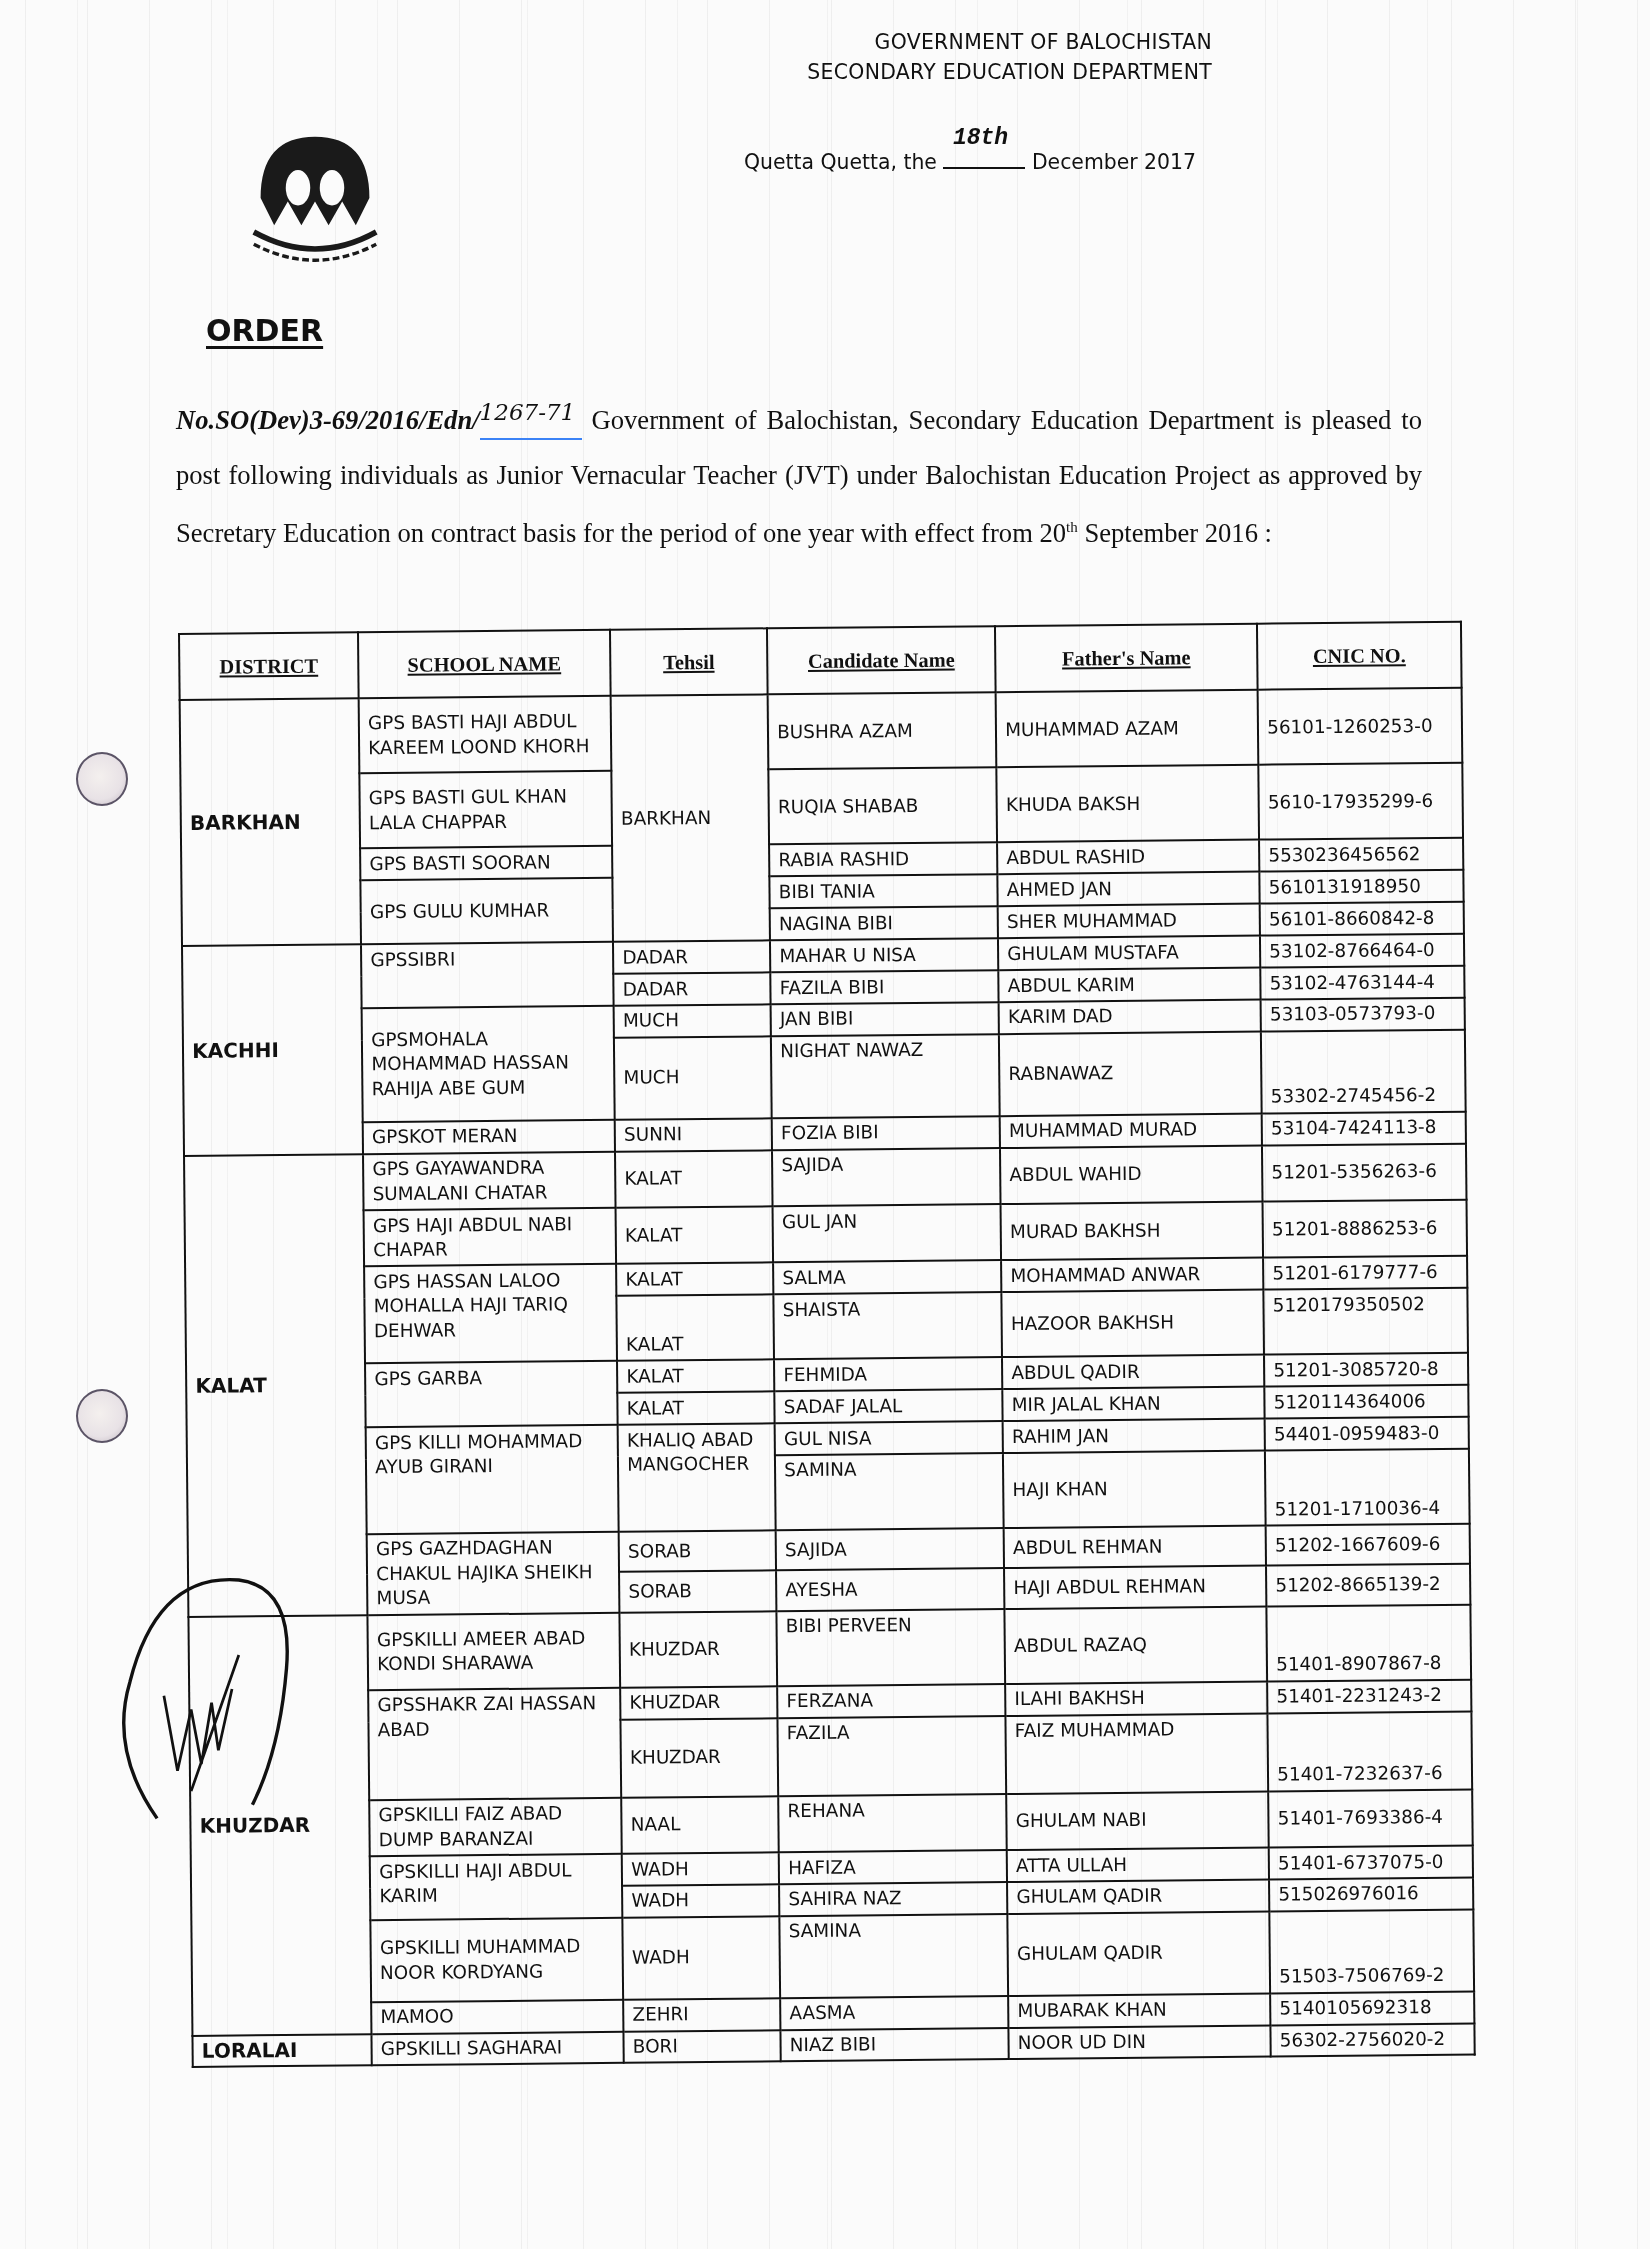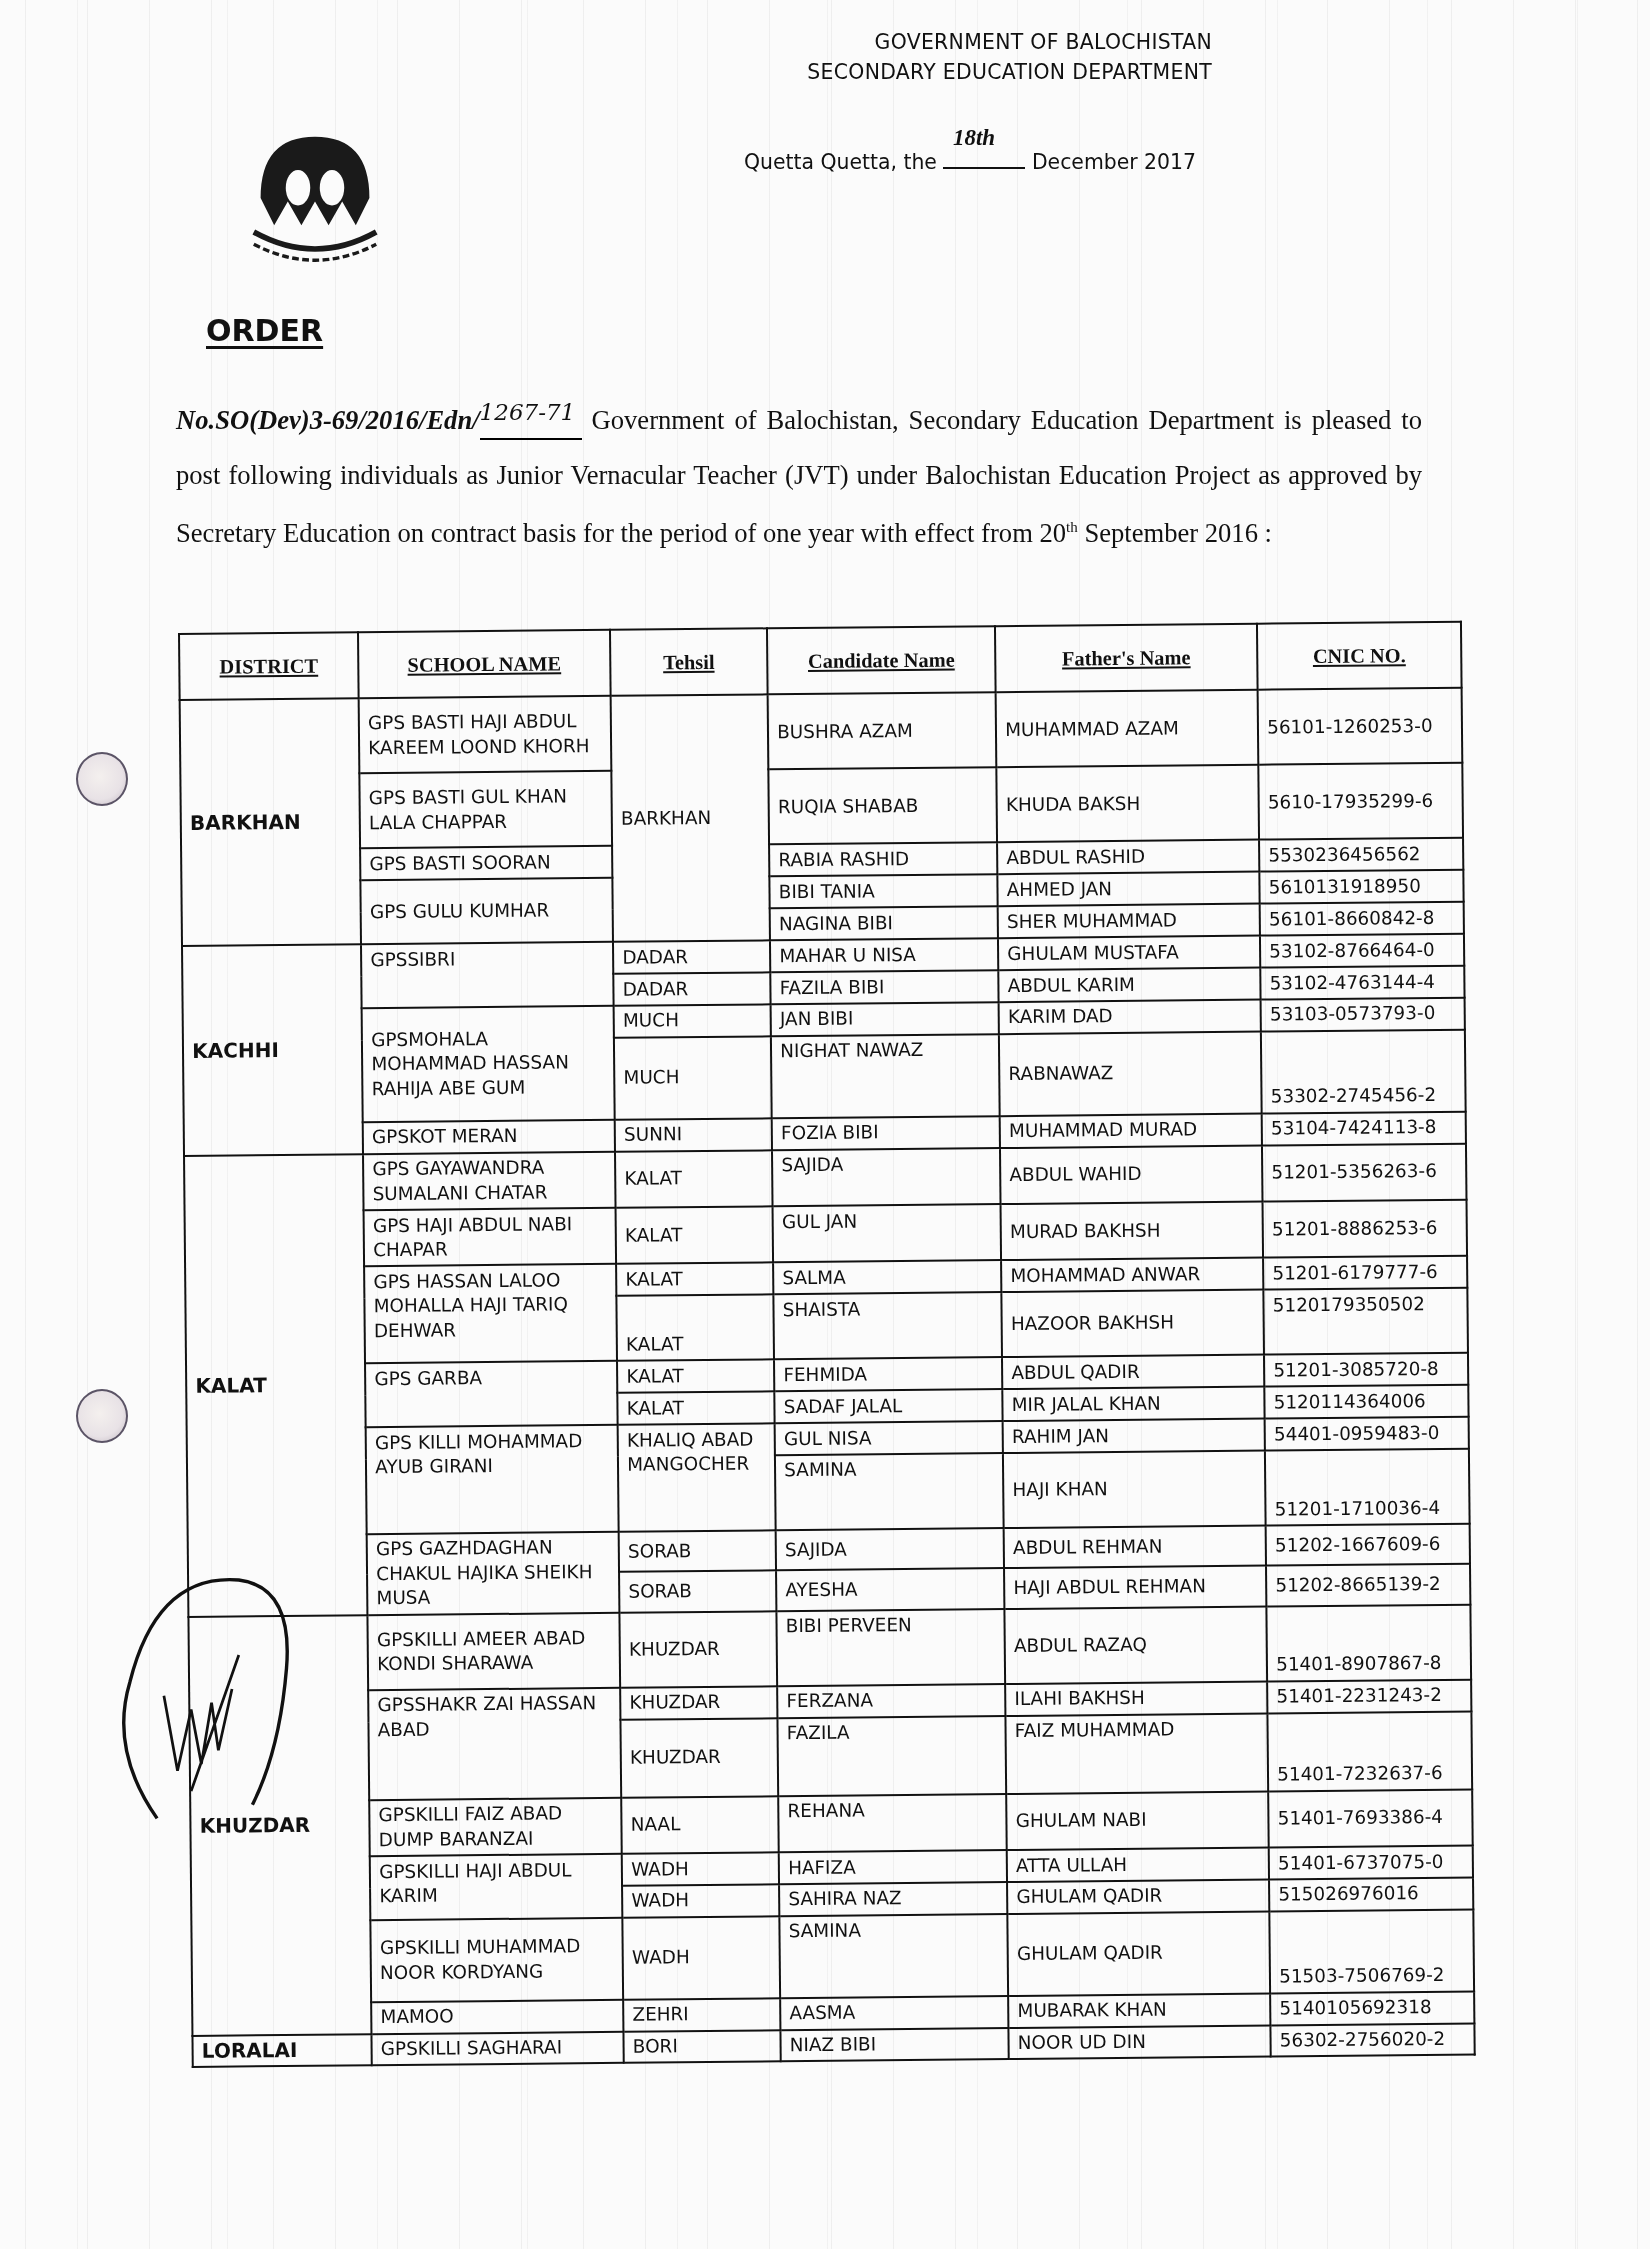--- a/index.html
+++ b/index.html
@@ -20,33 +20,33 @@
     background: radial-gradient(circle at 45% 45%, #f4f0ee 0%, #e8e2e6 60%, #bfb6c0 100%);
     border: 2px solid #5b5466;
   }
   .header-block {
     position: absolute; left: 708px; top: 27px; width: 504px;
     text-align: right; font-family: "DejaVu Sans", sans-serif; font-size: 20.4px; line-height: 30px;
     letter-spacing: 0.3px;
   }
   .dated { position: absolute; left: 744px; top: 148px; font-family: "DejaVu Sans", sans-serif; font-size: 20.4px; }
   .dated .blank { display: inline-block; width: 82px; border-bottom: 2px solid #111; height: 19px; vertical-align: baseline; position: relative; }
-  .dated .scrawl { position: absolute; left: 9.5px; top: -23px; font-family: Liberation Serif, serif; font-style: italic; font-size: 23px; font-weight: bold; text-align: right; }
+  .dated .scrawl { position: absolute; left: 9.5px; top: -23px; font-family: Liberation Mono, monospace; font-style: italic; font-size: 23px; font-weight: bold; text-align: right; }
   .logo { position: absolute; left: 247px; top: 123px; width: 136px; height: 150px; }
   .order-title {
     position: absolute; left: 206px; top: 289px; font-family: "DejaVu Sans", sans-serif;
     font-size: 30px; font-weight: bold; text-decoration: underline; text-underline-offset: 5.4px; margin-top: 24px;
   }
   .para {
     position: absolute; left: 176px; top: 394px; width: 1246px;
     font-family: "Liberation Serif", serif; font-size: 26.6px; line-height: 52px;
     text-align: justify;
   }
   .para .ref { font-weight: bold; font-style: italic; }
-  .para .hand { display: inline-block; min-width: 102px; border-bottom: 2px solid #000000; font-family: "DejaVu Serif", serif; font-style: italic; font-size: 23px; position: relative; top: -9.5px; }
+  .para .hand { display: inline-block; min-width: 102px; border-bottom: 2px solid #3b82f6; font-family: "DejaVu Serif", serif; font-style: italic; font-size: 23px; position: relative; top: -9.5px; }
   .para sup { font-size: 15px; }
 
   table.order-table {
     position: absolute; left: 178px; top: 633px;
     border-collapse: collapse; table-layout: fixed;
     font-family: "DejaVu Sans", sans-serif; font-size: 18.4px;
     transform: rotate(-0.55deg); transform-origin: left top;
     background: transparent;
   }
   table.order-table th, table.order-table td {

